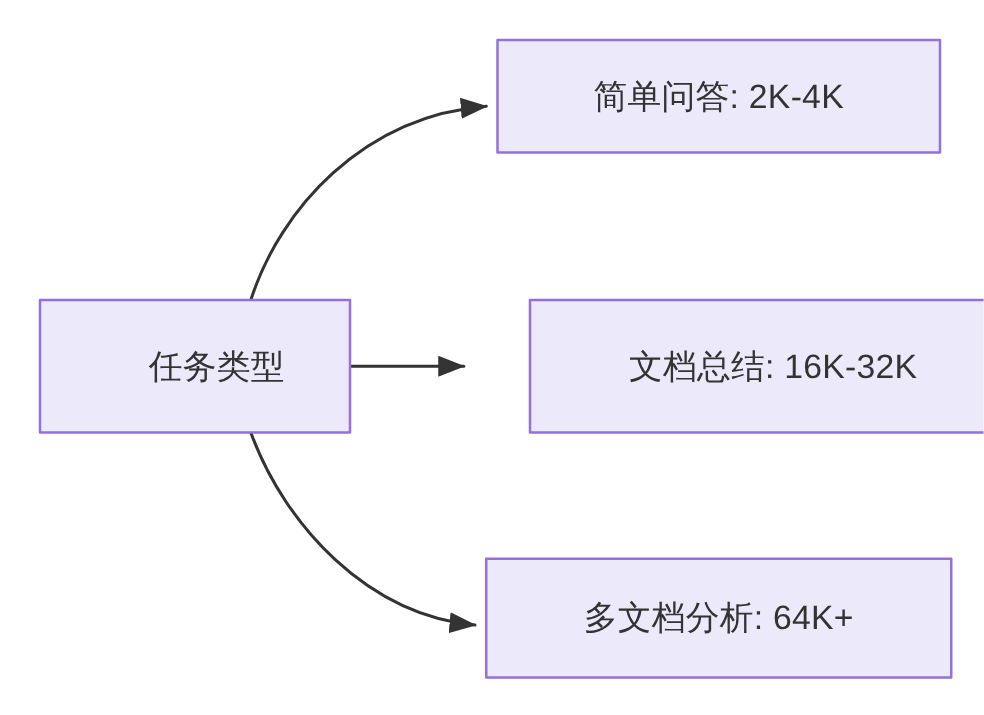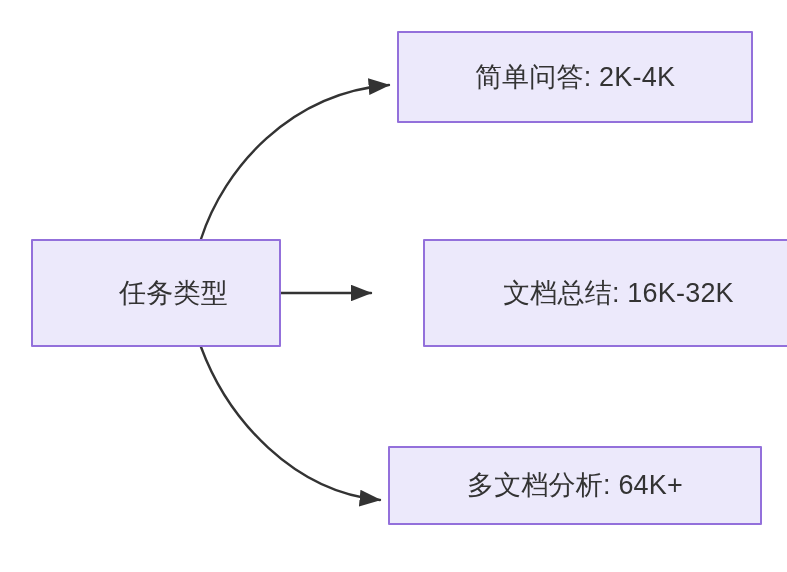--- a/index.html
+++ b/index.html
@@ -41,21 +41,21 @@
     font-size: 27px;
     line-height: 1.2;
     letter-spacing: 0.2px;
     white-space: nowrap;
     text-align: center;
   }
   
   #node-task-type      { left: 31px;  top: 239px; width: 250px; height: 108px; padding-left: 35px; }
   #node-simple-qa      { left: 397px; top: 31px;  width: 356px; height: 92px; }
   #node-doc-summary    { left: 379px; top: 239px; width: 391px; height: 108px; margin-left: 44px; }
-  #node-multi-doc      { left: 388px; top: 446px; width: 374px; height: 79px; }
+  #node-multi-doc      { left: 388px; top: 446px; width: 374px; height: 97px; }
 </style>
 </head>
 <body>
 
 <div id="canvas">
 
   <svg id="edge-layer" viewBox="0 0 787 572" width="787" height="572" xmlns="http://www.w3.org/2000/svg">
     <defs>
       <marker id="arrowhead" markerWidth="9" markerHeight="7" refX="8.5" refY="3.5" orient="auto" markerUnits="strokeWidth">
         <polygon points="0 0, 9 3.5, 0 7" fill="#333333"></polygon>

